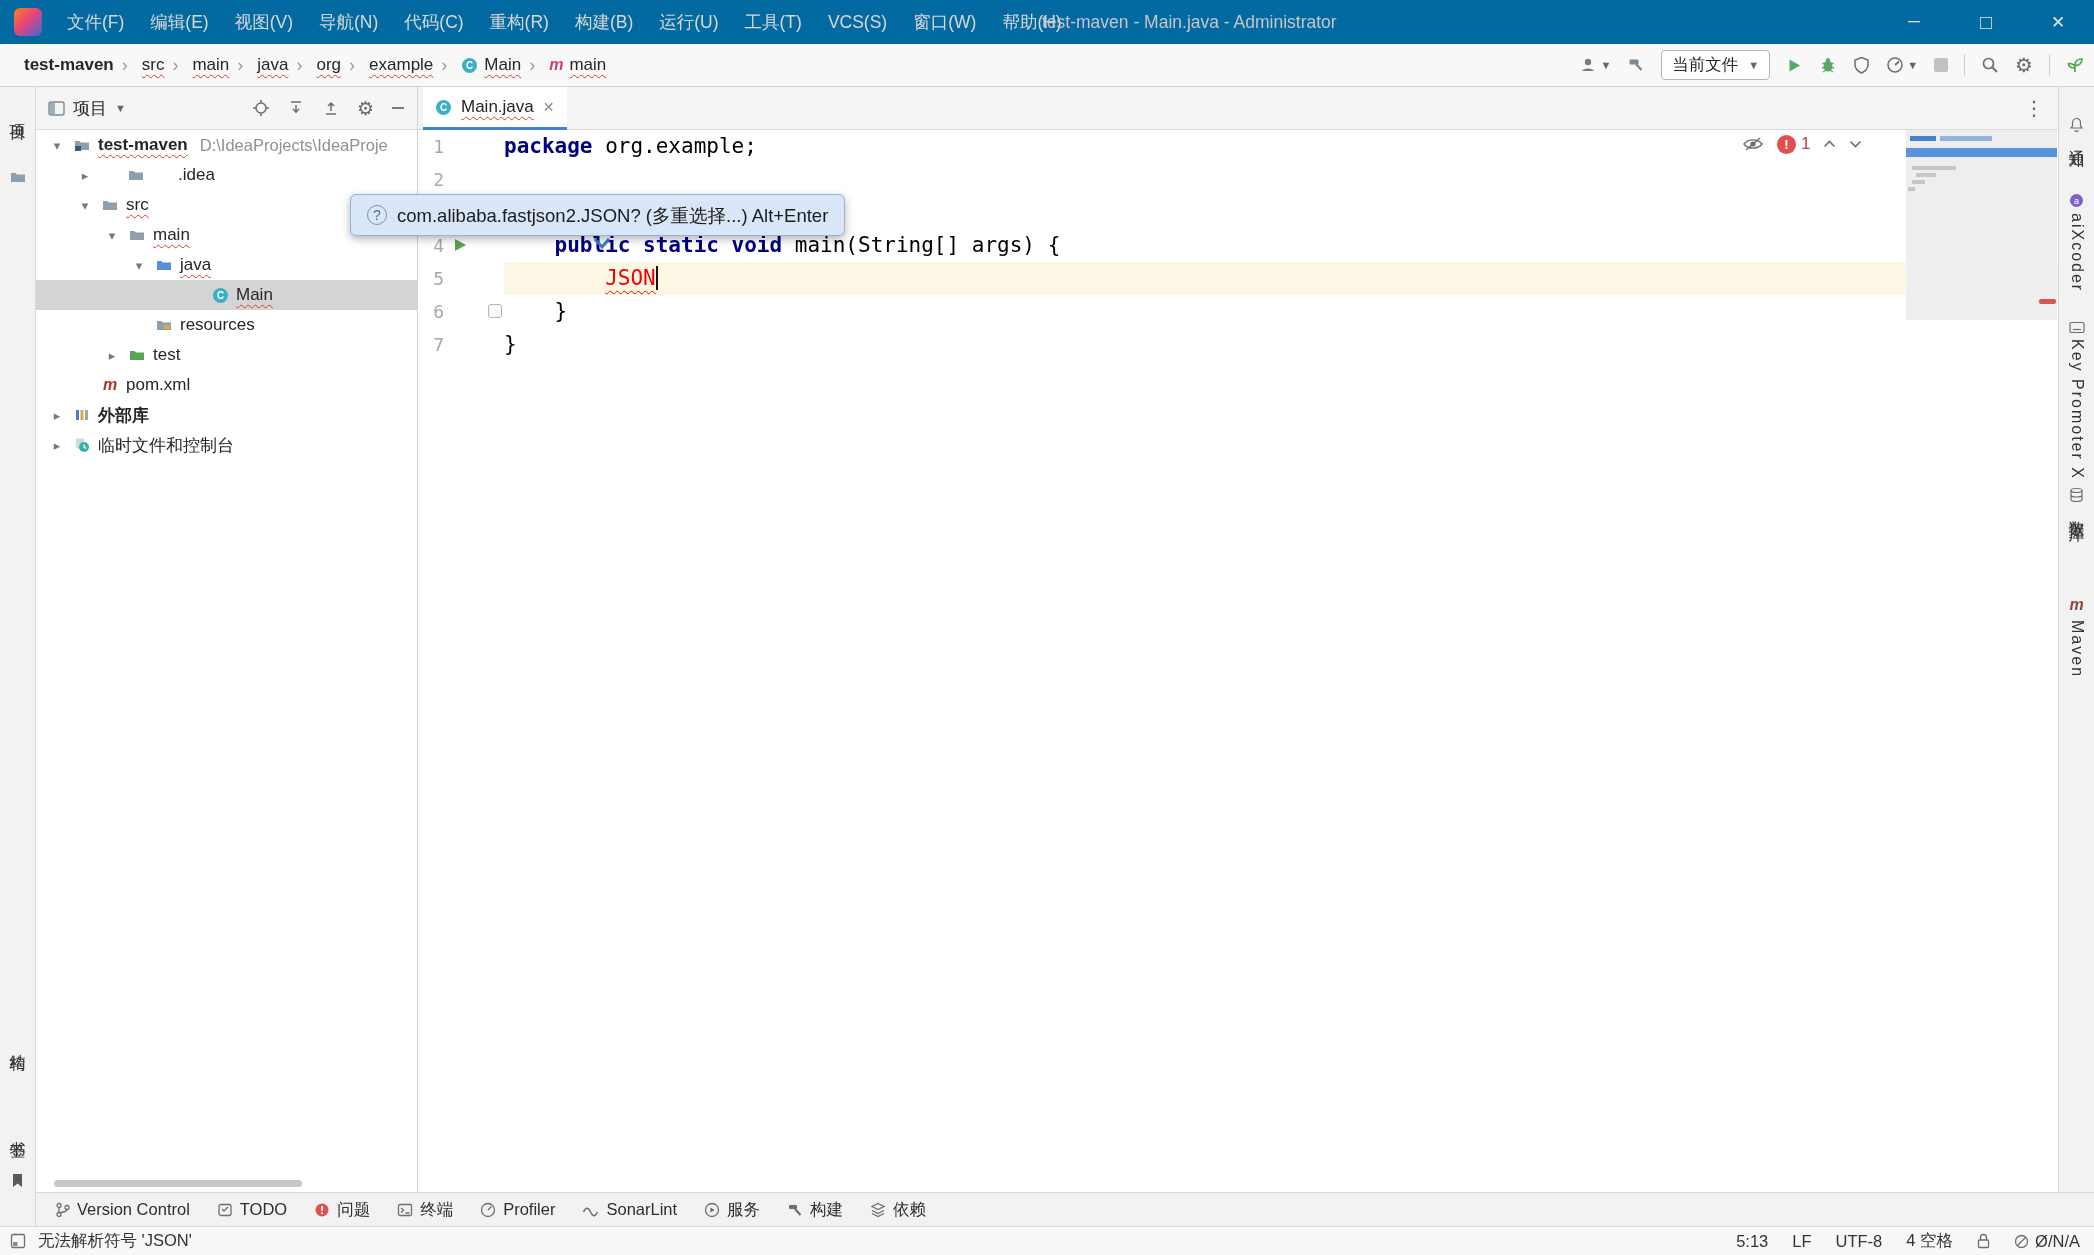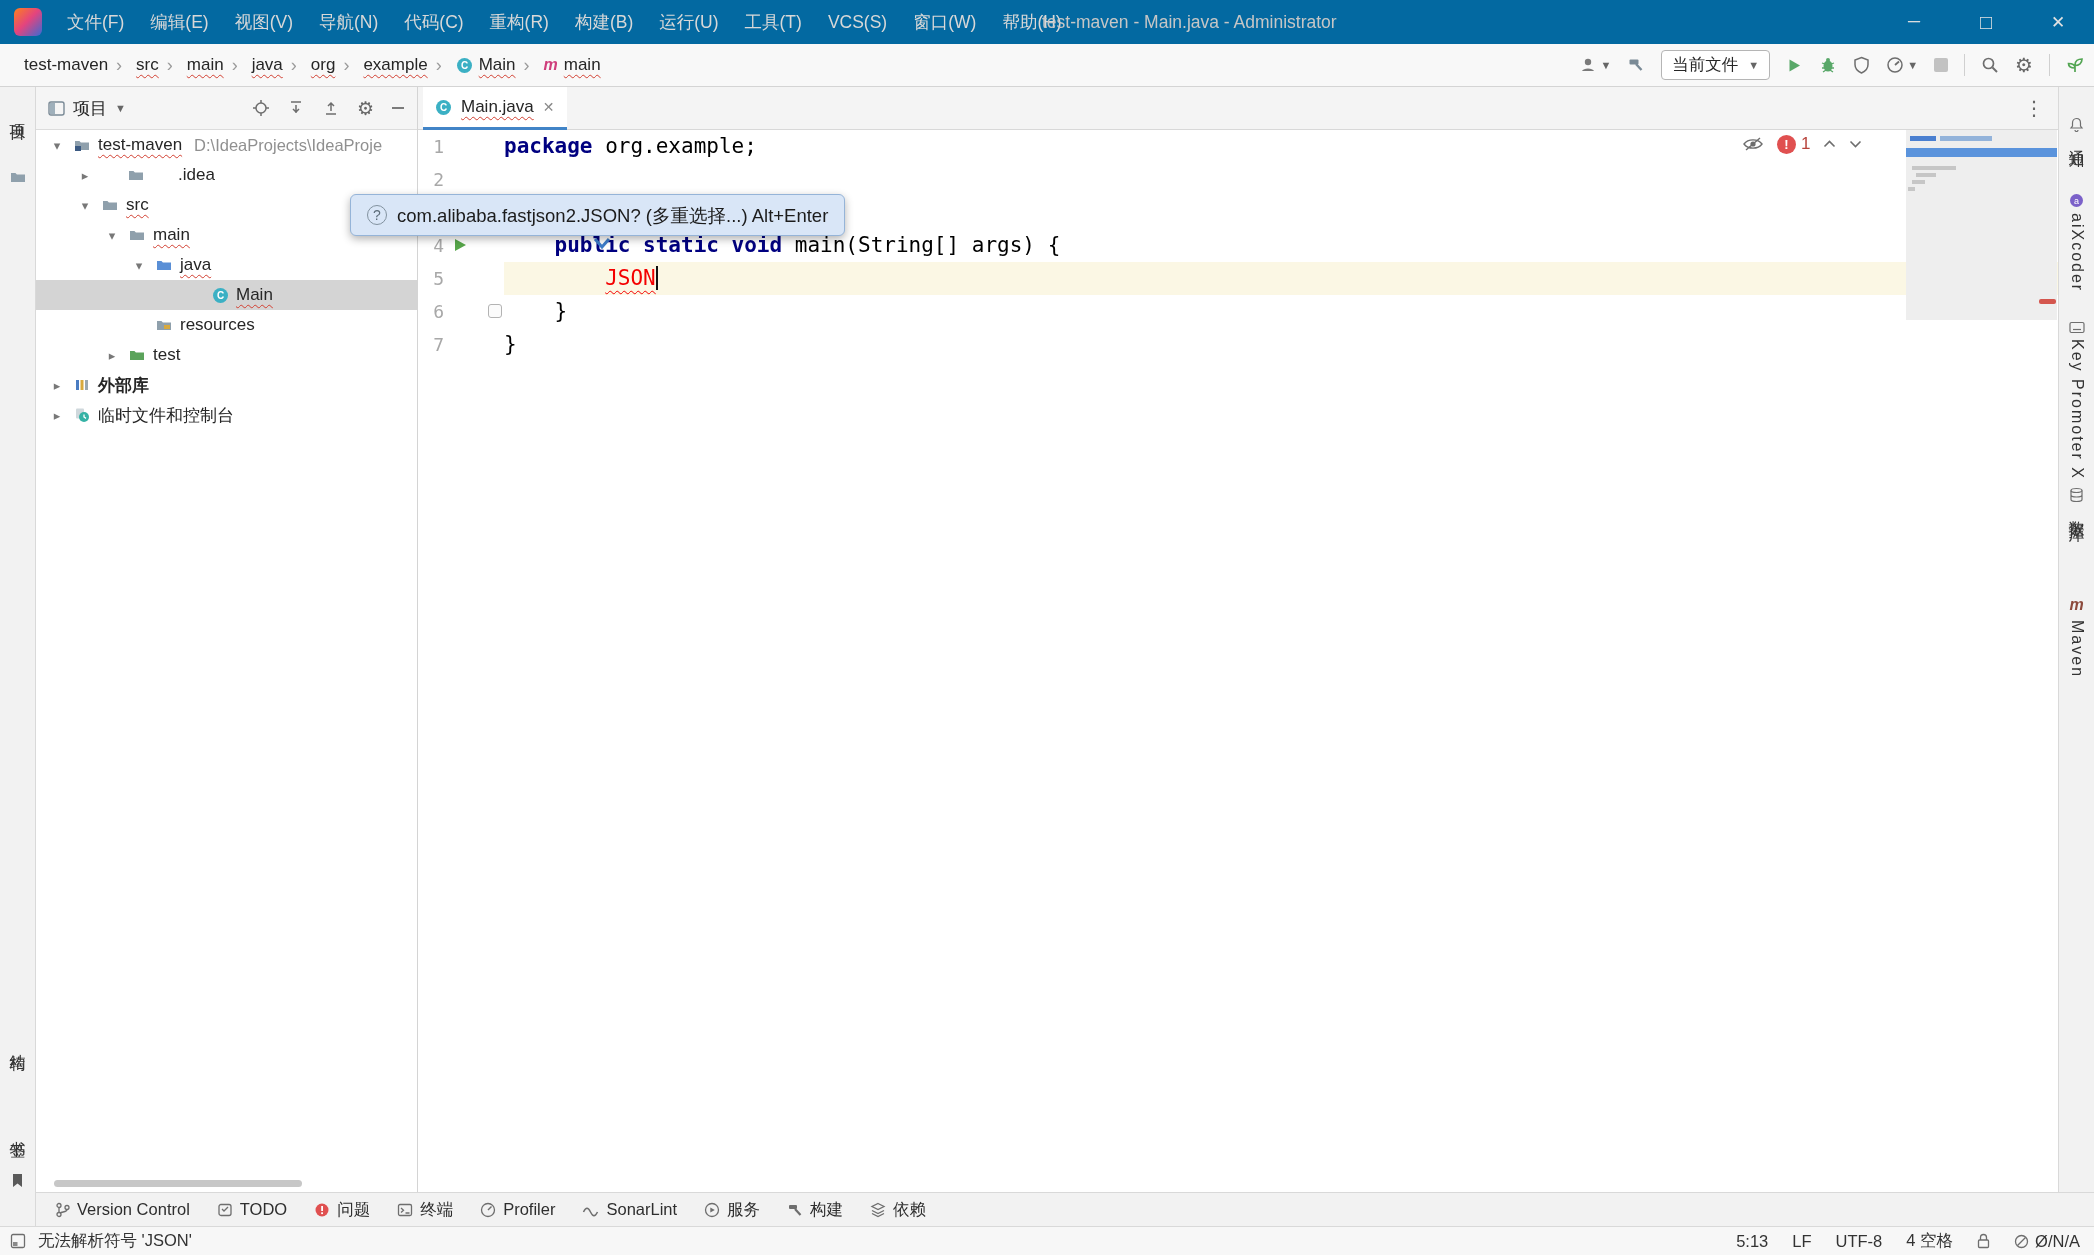--- a/index.html
+++ b/index.html
@@ -22,21 +22,21 @@
   .winbtn { width:72px; height:44px; display:flex; align-items:center; justify-content:center; color:#e2e2e2; font-size:17px; }
   .btn-min::before { content:"─"; }
   .btn-max::before { content:"□"; font-size:20px; }
   .btn-close::before { content:"✕"; }
 
   
   .navbar { position:absolute; left:0; top:44px; width:2094px; height:43px; background:#f8f8f8; border-bottom:1px solid #d4d4d4; }
   .crumbs { position:absolute; left:24px; top:0; height:42px; display:flex; align-items:center; }
   .crumb { display:flex; align-items:center; gap:6px; font-size:17px; color:#262626; }
   .crumb + .crumb::before { content:"›"; color:#9b9b9b; padding:0 8px; font-size:18px; }
-  .bold { font-weight:normal;text-align:center; }
+  .bold { font-weight:bold;text-align:center; }
   .wavy { text-decoration:underline; text-decoration-style:wavy; text-decoration-color:#d23f31; text-decoration-thickness:1px; text-underline-offset:4px; }
   .nav-right { position:absolute; right:10px; top:0; height:42px; display:flex; align-items:center; gap:16px; }
   .combo { height:30px; border:1px solid #b5b5b5; border-radius:4px; background:#fff; display:flex; align-items:center; gap:10px; padding:0 10px; font-size:16.5px; }
   .dd { color:#666; font-size:11px; }
   .dd::before { content:"▼"; }
   .vdiv { width:1px; height:22px; background:#d0d0d0; }
   .gear { font-size:20px; color:#676767; line-height:1; }
   .gear::before { content:"⚙"; }
 
   
@@ -338,20 +338,27 @@
       </div>
       <div class="trow" style="padding-left:67px;">
         <span class="tw col"></span>
         <span class="ticon">
             <svg width="16" height="16" viewBox="0 0 16 16">
               <path d="M1 4 h4.4 l1.5 1.6 H15 V13 H1 Z" fill="#5ba35b"></path>
             </svg>
           </span>
         <span>test</span>
       </div>
+      <div class="trow" style="padding-left:40px;">
+        <span class="tw"></span>
+        <span class="ticon">
+            <span class="m-icon" style="color:#b0342c;"></span>
+          </span>
+        <span>pom.xml</span>
+      </div>
       <div class="trow" style="padding-left:12px;font-weight:bold;">
         <span class="tw col"></span>
         <span class="ticon">
             <svg width="16" height="16" viewBox="0 0 16 16">
               <rect x="2" y="3" width="3" height="10" fill="#4a7cc2"></rect>
               <rect x="6.5" y="3" width="3" height="10" fill="#d8a93d"></rect>
               <rect x="11" y="3" width="3" height="10" fill="#9aa7b0"></rect>
             </svg>
           </span>
         <span>外部库</span>

